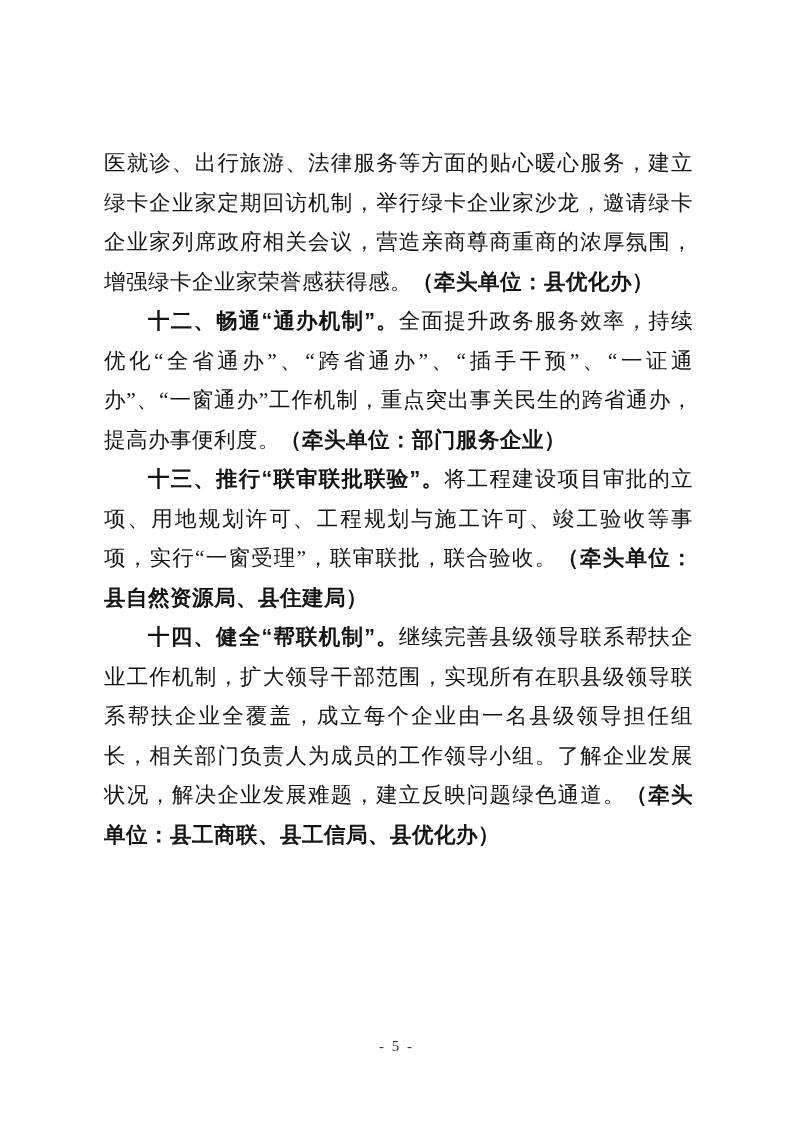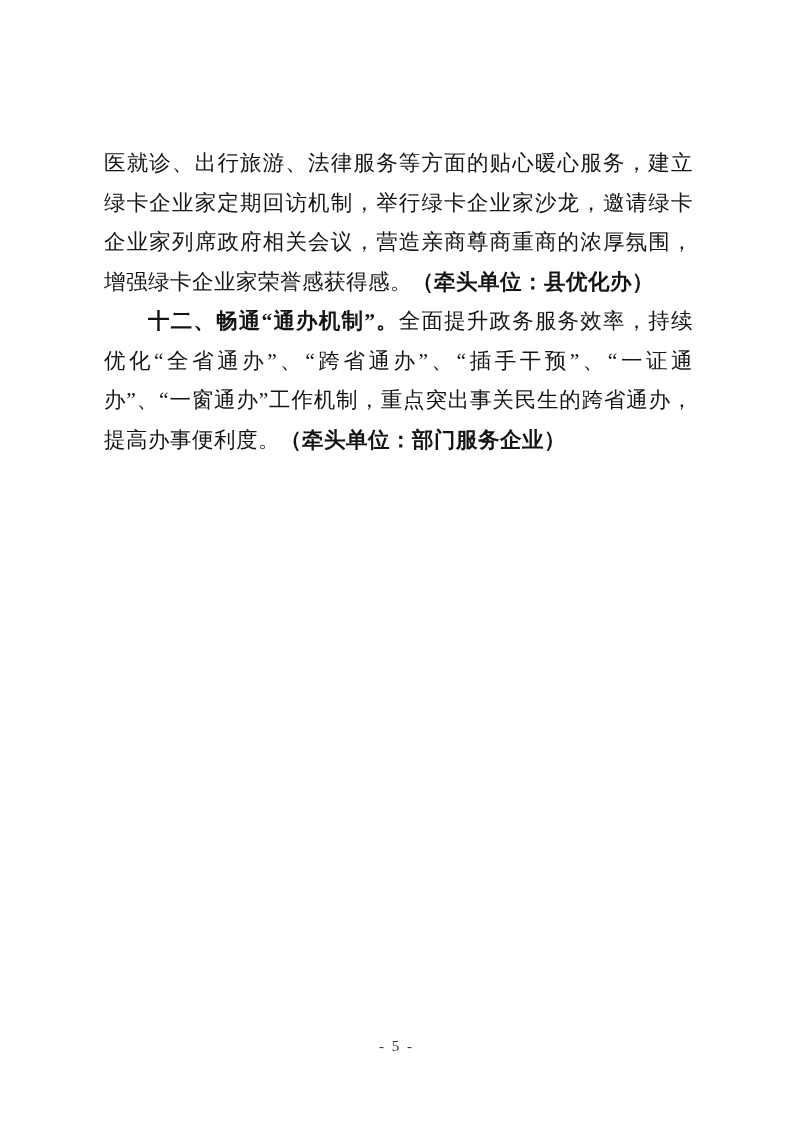--- a/index.html
+++ b/index.html
@@ -28,21 +28,21 @@
     font-size: 21.5px;
     line-height: 39.5px;
     text-align: justify;
     letter-spacing: 0.5px;
   }
   .para.indent {
     text-indent: 44px;
   }
   .item-heading {
     font-weight: 700;
-    font-family: Liberation Serif, serif;
+    font-family: Liberation Sans, sans-serif;
     letter-spacing: 0.5px;
   }
   .lead-unit {
     font-weight: 700;
     letter-spacing: 0.5px;
   }
   .footer {
     position: absolute;
     left: 0;
     top: 1036px;
@@ -58,19 +58,21 @@
 </head>
 <body>
 
 <div class="page">
   <div class="content">
 
     <p class="para"><span>医就诊、出行旅游、法律服务等方面的贴心暖心服务，建立绿卡企业家定期回访机制，举行绿卡企业家沙龙，邀请绿卡企业家列席政府相关会议，营造亲商尊商重商的浓厚氛围，增强绿卡企业家荣誉感获得感。</span><span class="lead-unit">（牵头单位：县优化办）</span></p>
 
     <p class="para indent"><span class="item-heading">十二、畅通“通办机制”。</span><span>全面提升政务服务效率，持续优化“全省通办”、“跨省通办”、“插手干预”、“一证通办”、“一窗通办”工作机制，重点突出事关民生的跨省通办，提高办事便利度。</span><span class="lead-unit">（牵头单位：部门服务企业）</span></p>
 
+    <p class="para indent"><span class="item-heading">十三、推行“联审联批联验”。</span><span>将工程建设项目审批的立项、用地规划许可、工程规划与施工许可、竣工验收等事项，实行“一窗受理”，联审联批，联合验收。</span><span class="lead-unit">（牵头单位：县自然资源局、县住建局）</span></p>
 
+    <p class="para indent"><span class="item-heading">十四、健全“帮联机制”。</span><span>继续完善县级领导联系帮扶企业工作机制，扩大领导干部范围，实现所有在职县级领导联系帮扶企业全覆盖，成立每个企业由一名县级领导担任组长，相关部门负责人为成员的工作领导小组。了解企业发展状况，解决企业发展难题，建立反映问题绿色通道。</span><span class="lead-unit">（牵头单位：县工商联、县工信局、县优化办）</span></p>
 
 
   </div>
 
   <div class="footer">- 5 -</div>
 </div>
 
 </body></html>

